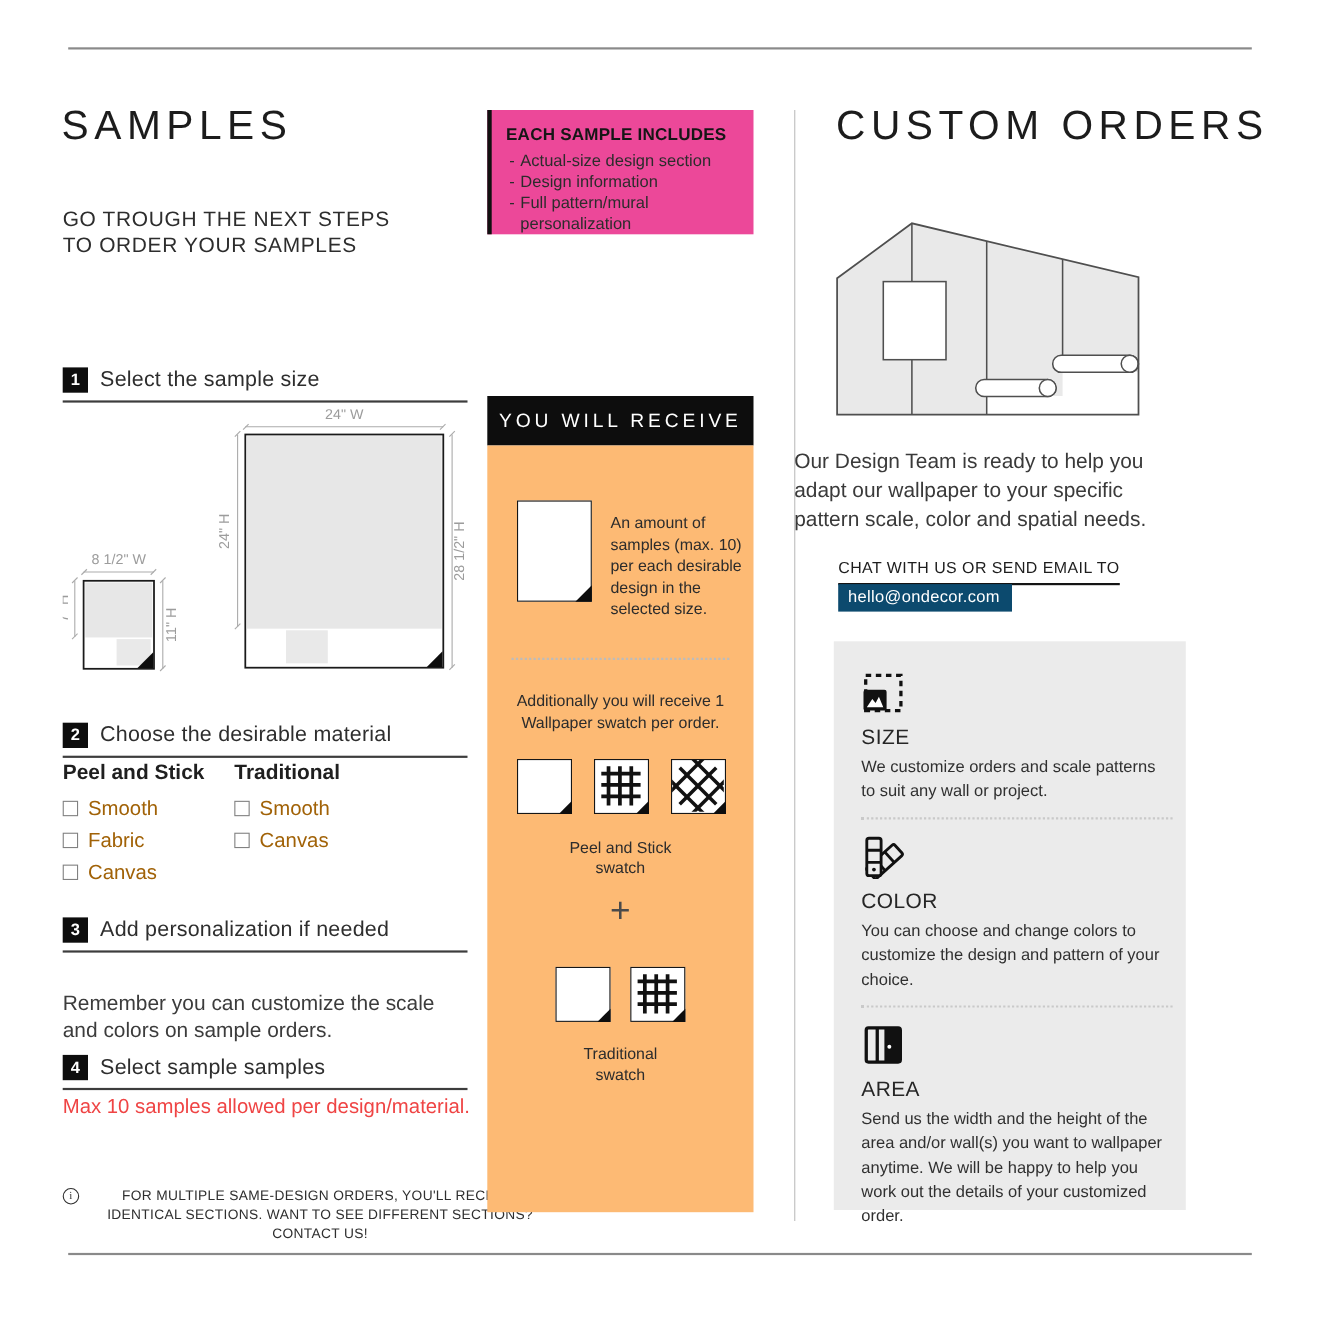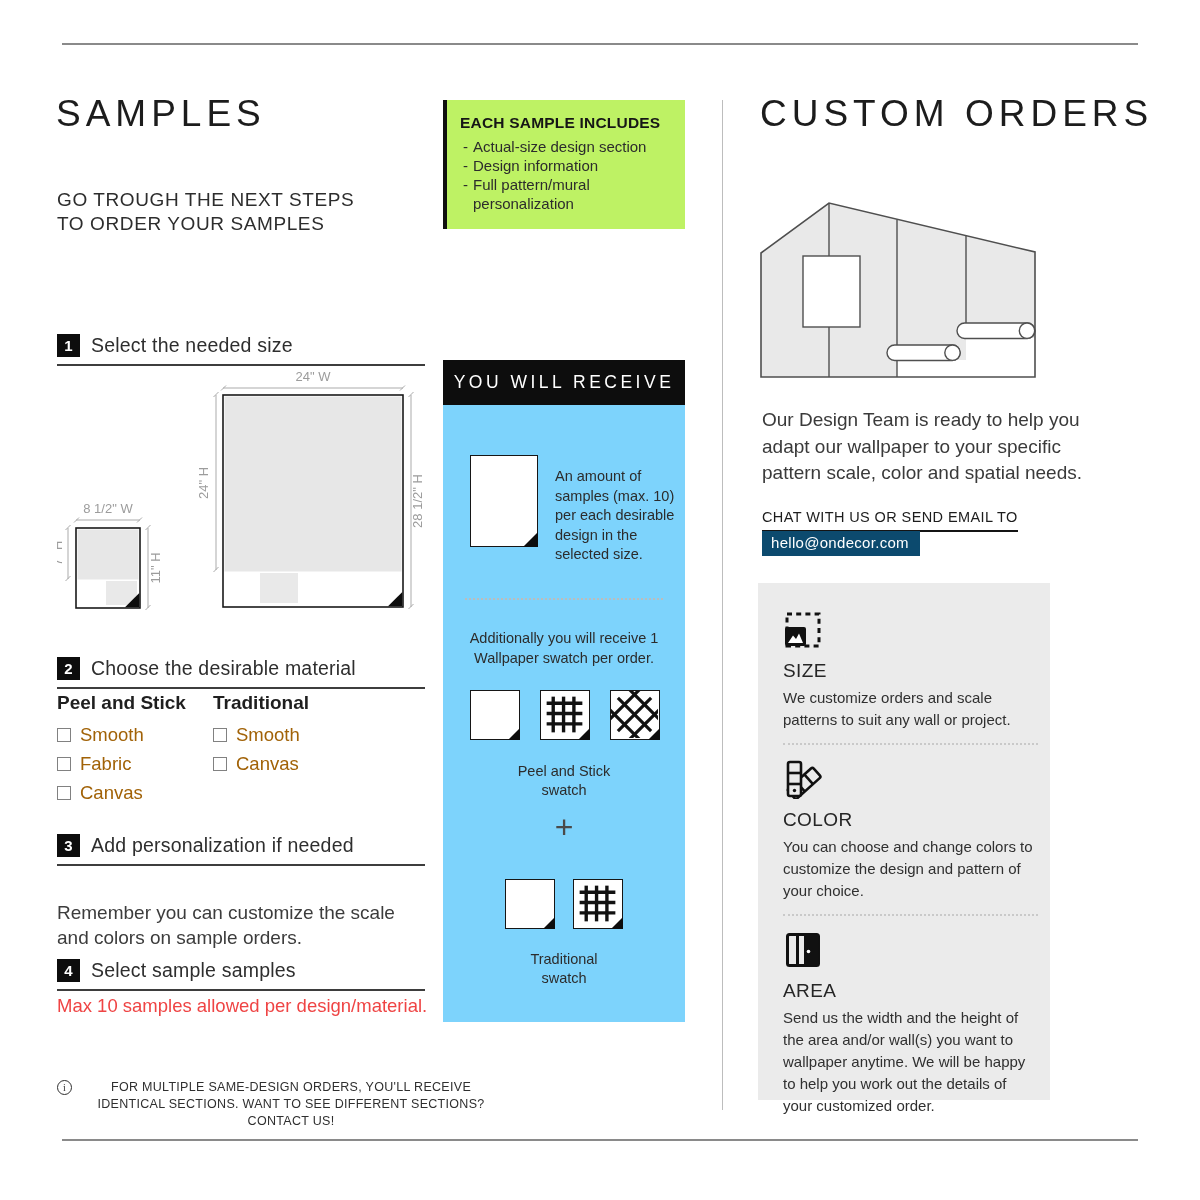--- a/index.html
+++ b/index.html
@@ -36,29 +36,29 @@
 
   .footer-note{position:absolute;left:57px;top:1079px;width:445px;display:flex;gap:8px;
                font-size:12.5px;line-height:17px;letter-spacing:.3px;color:#2f2f2f;text-align:center;}
   .info-icon{width:13px;height:13px;border:1.4px solid #2f2f2f;border-radius:50%;flex:0 0 13px;
              display:flex;align-items:center;justify-content:center;margin-top:1px;
              font-family:"Liberation Serif",serif;font-size:10px;}
   .info-icon::before{content:"i";}
 
   
   .includes-box{position:absolute;left:443px;top:100px;width:242px;box-sizing:border-box;
-                background:#bef264;border-left:4px solid #101010;padding:14px 12px 16px 13px;}
+                background:#ec4899;border-left:4px solid #101010;padding:14px 12px 0 13px;}
   .includes-title{font-size:15.5px;font-weight:700;color:#161616;letter-spacing:.2px;margin-bottom:5px;}
   .includes-item{font-size:15px;line-height:19px;color:#2c2c2c;padding-left:13px;position:relative;}
   .includes-item::before{content:"-";position:absolute;left:3px;}
 
   .receive-header{position:absolute;left:443px;top:360px;width:242px;height:45px;background:#0d0d0d;
                   color:#fff;display:flex;align-items:center;justify-content:center;
                   font-size:17.5px;letter-spacing:3.5px;}
-  .receive-panel{position:absolute;left:443px;top:405px;width:242px;height:617px;background:#7dd3fc;}
+  .receive-panel{position:absolute;left:443px;top:405px;width:242px;height:697px;background:#fdba74;}
 
   .paper-icon{position:absolute;left:27px;top:50px;width:66px;height:90px;background:#fff;
               border:1.6px solid #161616;}
   .fold{position:absolute;right:-1px;bottom:-1px;width:0;height:0;
         border-bottom:15px solid #0d0d0d;border-left:15px solid transparent;}
   .fold-sm{border-bottom-width:12px;border-left-width:12px;}
   .amount-text{position:absolute;left:112px;top:62px;width:126px;font-size:14.5px;line-height:19.5px;color:#2c2c2c;}
   .dotdiv{position:absolute;left:22px;top:193px;width:198px;border-top:2px dotted #bcbcbc;}
   .additional{position:absolute;left:8px;top:224px;width:226px;text-align:center;
               font-size:14.5px;line-height:19.5px;color:#2c2c2c;}
@@ -68,48 +68,48 @@
   .caption-peel{position:absolute;left:0;top:357px;width:242px;text-align:center;font-size:14.5px;
                 line-height:19px;color:#2c2c2c;white-space:pre-line;}
   .plus{position:absolute;left:0;top:404px;width:242px;text-align:center;font-size:32px;
         font-weight:400;color:#4a4a4a;}
   .caption-trad{position:absolute;left:0;top:545px;width:242px;text-align:center;font-size:14.5px;
                 line-height:19px;color:#2c2c2c;white-space:pre-line;}
 
   
   .custom-title{position:absolute;left:760px;top:93px;font-size:37px;letter-spacing:5px;color:#1c1c1c;}
   .house{position:absolute;left:760px;top:200px;}
-  .custom-intro{position:absolute;left:762px;top:407px;width:362px;font-size:19px;line-height:26.5px;color:#3a3a3a;}
+  .custom-intro{position:absolute;left:722px;top:407px;width:362px;font-size:19px;line-height:26.5px;color:#3a3a3a;}
   .chat-label{position:absolute;left:762px;top:509px;display:inline-block;font-size:14.5px;
               letter-spacing:.4px;color:#1d1d1d;padding-bottom:5px;border-bottom:2px solid #141414;}
   .email-badge{position:absolute;left:762px;top:531px;background:#0c4a6e;color:#fff;
                font-size:15px;padding:3px 11px 5px 9px;letter-spacing:.3px;}
 
-  .features{position:absolute;left:758px;top:583px;width:292px;height:517px;background:#ebebeb;
+  .features{position:absolute;left:758px;top:583px;width:320px;height:517px;background:#ebebeb;
             box-sizing:border-box;padding:27px 12px 0 25px;}
   .feature-icon{margin-bottom:10px;height:40px;}
   .feature-name{font-size:19px;color:#262626;letter-spacing:.4px;margin-bottom:5px;}
   .feature-text{font-size:15px;line-height:22px;color:#303030;}
   .feature + .feature{margin-top:12px;padding-top:14px;border-top:2px dotted #c9c9c9;}
 </style>
 </head>
 <body>
 
 <div id="page">
   <div class="rule rule-top"></div>
   <div class="rule rule-bottom"></div>
   <div class="vdivider"></div>
 
   <div class="samples-title">SAMPLES</div>
   <div class="samples-sub">GO TROUGH THE NEXT STEPS
 TO ORDER YOUR SAMPLES</div>
 
   <div class="step step-1">
     <span class="step-num">1</span>
-    <span class="step-label">Select the needed size</span>
+    <span class="step-label">Select the sample size</span>
   </div>
 
   <svg class="size-diagram" width="368" height="252" viewBox="0 0 368 252">
 
     <g>
       <rect x="19" y="156" width="64" height="80" fill="#ffffff" stroke="#1a1a1a" stroke-width="1.6"></rect>
       <rect x="20.5" y="157.5" width="61" height="50" fill="#e7e7e7"></rect>
       <rect x="49" y="209" width="31" height="24" fill="#e9e9e9"></rect>
       <polygon points="82.3,221 82.3,235.3 68,235.3" fill="#0d0d0d"></polygon>
       <g stroke="#ababab" stroke-width="1">

